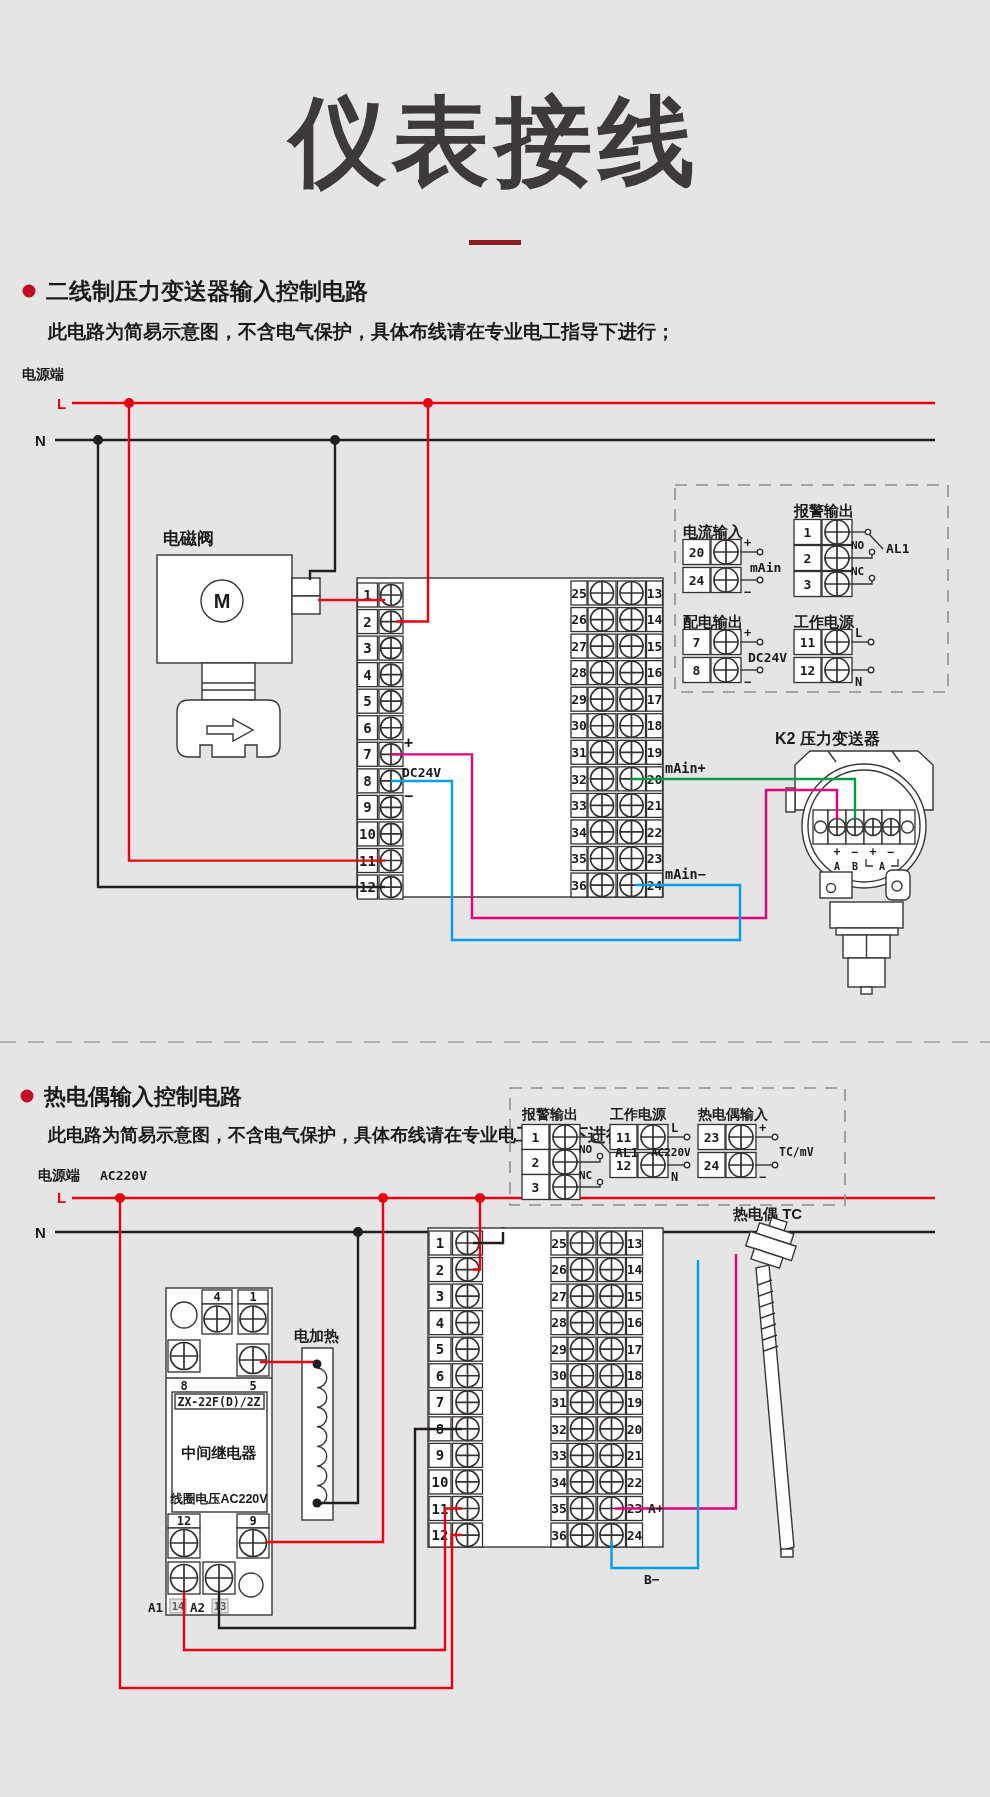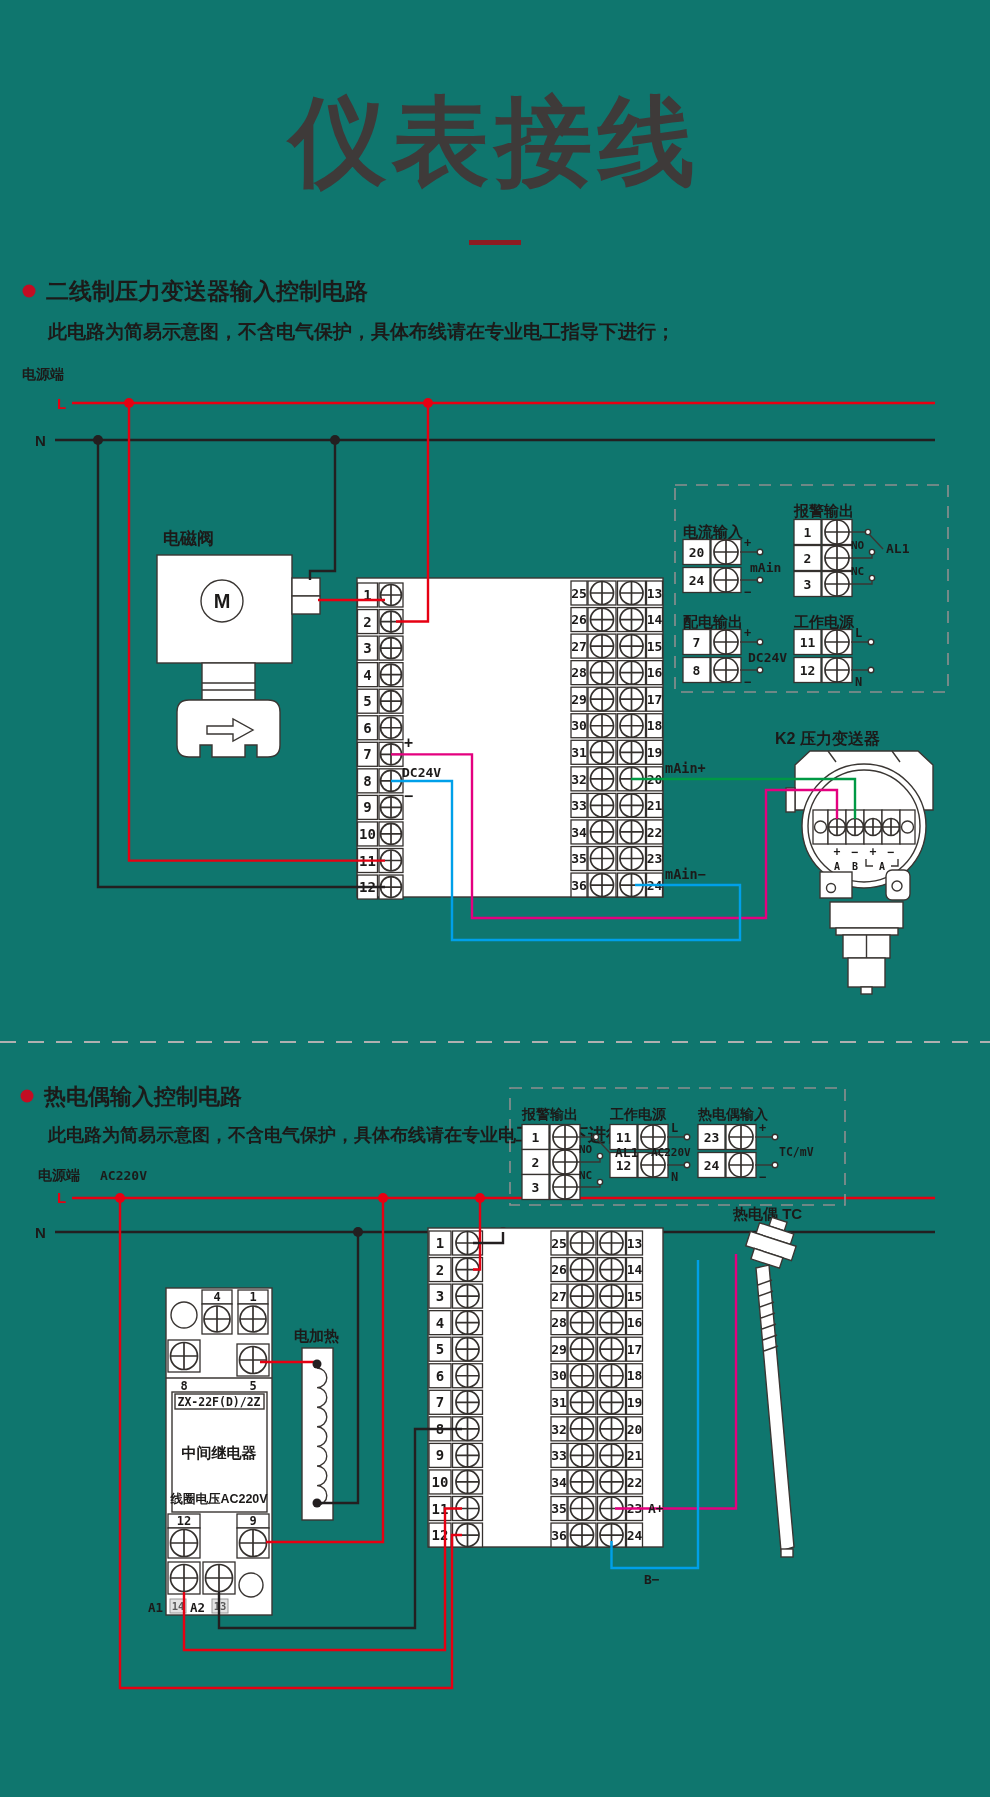--- a/index.html
+++ b/index.html
@@ -1,16 +1,16 @@
 <!DOCTYPE html>
 <html><head>
 <meta charset="utf-8">
 <style>
   html,body{margin:0;padding:0;background:#ffffff;}
-  .page{position:relative;width:990px;height:1797px;background:#0f766e;overflow:hidden;
+  .page{position:relative;width:990px;height:1797px;background:#e5e5e5;overflow:hidden;
         font-family:"Liberation Sans",sans-serif;}
   svg{display:block}
   
   .ln{fill:none;stroke:#3a3633;stroke-width:1.4}
   .lnf{fill:#ffffff;stroke:#3a3633;stroke-width:1.4}
   .cell{fill:#ffffff;stroke:#35312e;stroke-width:1.3}
   .scw{fill:none;stroke:#35312e;stroke-width:1.7}
   .ring{fill:#ffffff;stroke:#35312e;stroke-width:1.4}
   .dsh{fill:none;stroke:#8f8f8f;stroke-width:1.6;stroke-dasharray:12 9}
   .div{fill:none;stroke:#b0b0b0;stroke-width:2;stroke-dasharray:16 12}

